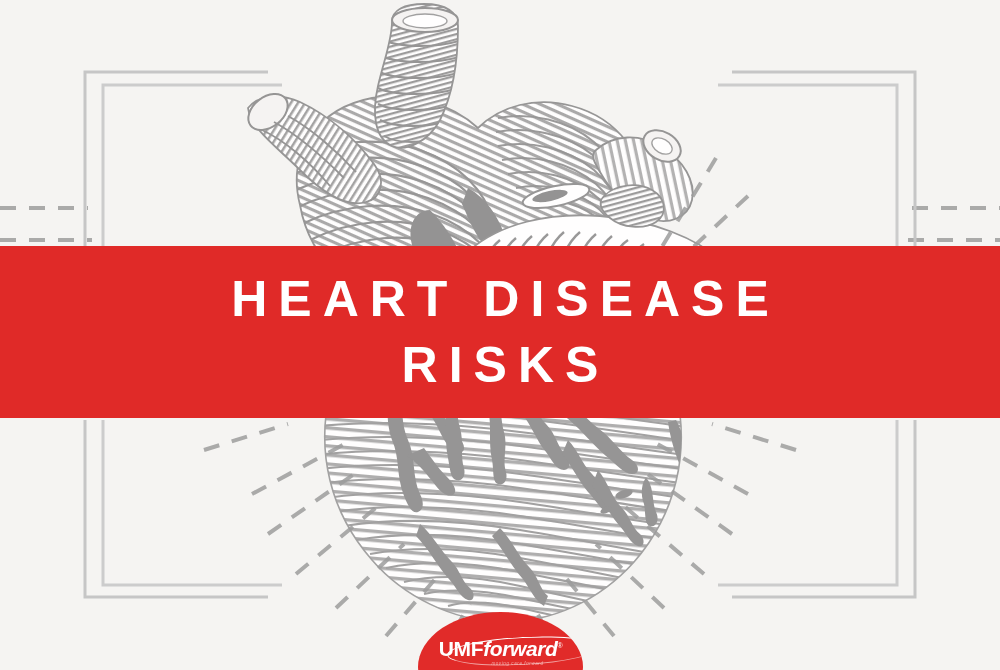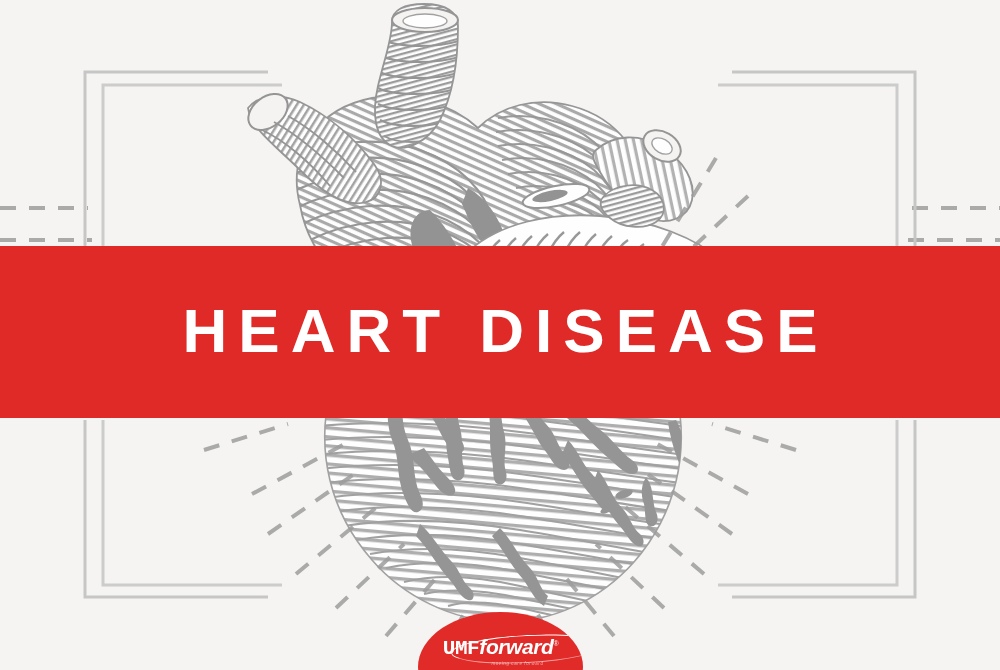--- a/index.html
+++ b/index.html
@@ -27,21 +27,21 @@
     z-index:5;
     display:flex;
     flex-direction:column;
     align-items:center;
     justify-content:center;
   }
   .title-line{
     color:#ffffff;
     font-family:"Liberation Sans", sans-serif;
     font-weight:bold;
-    font-size:62px;
+    font-size:50px;
     line-height:64px;
     letter-spacing:11px;
     text-indent:11px;
     white-space:nowrap;
     text-align:center;
   }
   .title-line.l1{margin-bottom:2px;}
   #logo{
     position:absolute;
     left:418px;top:612px;
@@ -63,21 +63,21 @@
     font-size:21px;
     line-height:22px;
     color:#ffffff;
     white-space:nowrap;
     letter-spacing:-.4px;
     position:relative;
   }
   .logo-wordmark .umf{
     font-weight:bold;
     font-style:normal;
-    font-family:Liberation Mono, monospace;
+    font-family:Liberation Sans, sans-serif;
   }
   .logo-wordmark .medical{
     font-style:italic;
     font-weight:bold;
     font-family:"Liberation Sans", sans-serif;
   }
   .logo-wordmark .reg{
     font-size:7px;
     vertical-align:super;
   }
@@ -393,20 +393,21 @@
       <path d="M718 85 L897 85 L897 248"></path>
 
       <path d="M103 420 L103 585 L282 585"></path>
 
       <path d="M718 585 L897 585 L897 420"></path>
     </g>
   </svg>
 
   <div id="banner">
     <div class="title-line l1">HEART DISEASE</div>
+    <div class="title-line l2">RISKS</div>
   </div>
 
   <div id="logo">
     <div id="logo-inner">
       <div class="logo-wordmark">
         <span class="logo-swoosh"></span>
         <span class="umf">UMF</span><span class="medical">forward</span><span class="reg">®</span>
       </div>
       <div class="logo-tagline">moving care forward</div>
     </div>

